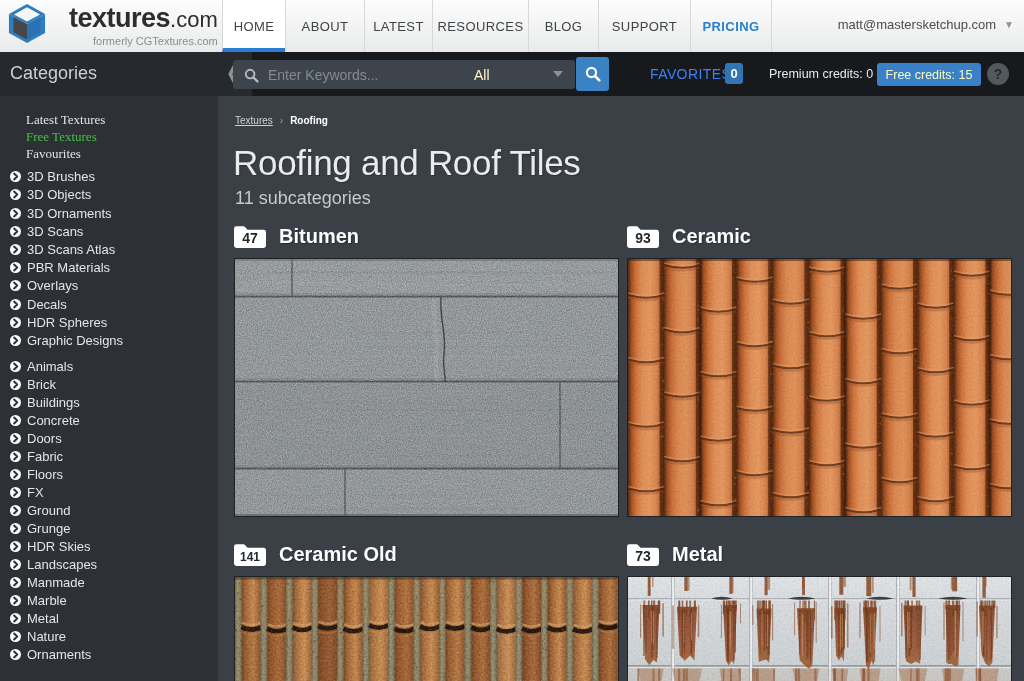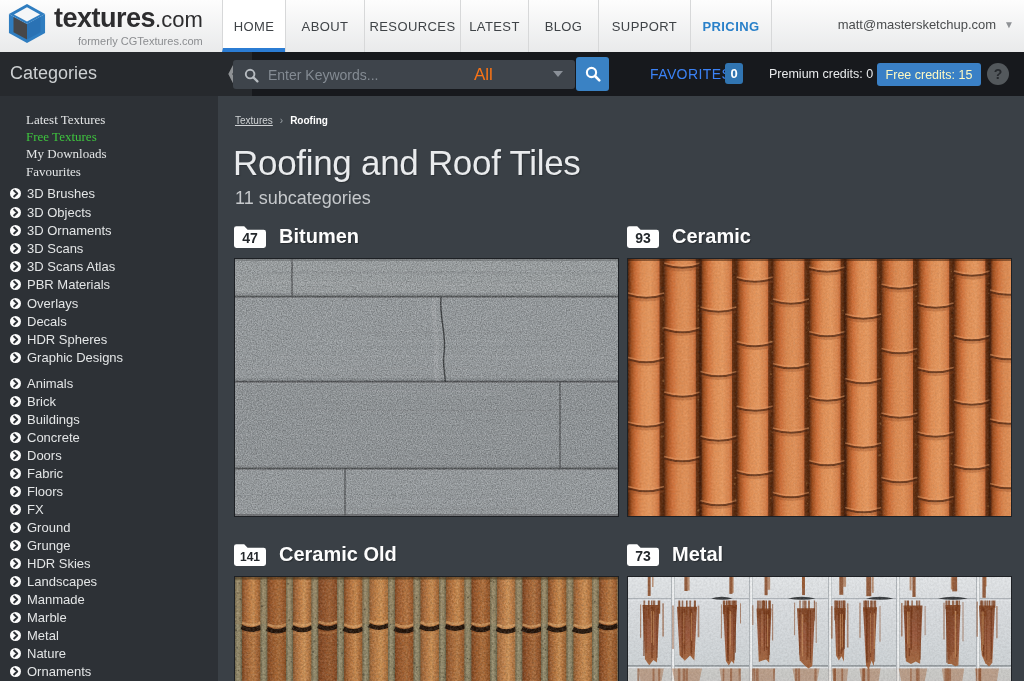--- a/index.html
+++ b/index.html
@@ -1,37 +1,37 @@
 <!DOCTYPE html>
 <html><head><meta charset="utf-8"><title>Textures.com</title>
 <style>
 html,body{margin:0;padding:0;}
 *{box-sizing:border-box;}
 body{width:1024px;height:681px;overflow:hidden;background:#3a4046;font-family:"Liberation Sans",sans-serif;position:relative;}
 .hdr{position:absolute;left:0;top:0;width:1024px;height:52px;background:linear-gradient(#fdfdfd,#e9eaeb);}
 .logo{position:absolute;left:8px;top:3px;display:flex;}
-.logow{margin-left:8px;margin-top:1px;}
+.logow{margin-left:23px;margin-top:1px;}
 .lt{font-size:27px;font-weight:bold;color:#2d2d2f;letter-spacing:-0.5px;line-height:29px;}
 .lt span{font-weight:normal;font-size:22px;letter-spacing:0;}
 .ls{font-size:11px;color:#8b8d90;margin-top:1px;text-align:right;}
 .tabs{position:absolute;left:222px;top:0;height:52px;display:flex;}
 .tab{height:52px;border-left:1px solid #d7d8d9;display:flex;align-items:center;justify-content:center;font-size:13px;color:#3f4347;letter-spacing:0.4px;}
 .tab:last-child{border-right:1px solid #d7d8d9;}
 .tab.active{background:#fff;border-bottom:4px solid #2b7cd3;padding-top:4px;}
 .tab.pricing{color:#2980c9;font-weight:bold;}
 .acct{position:absolute;right:10px;top:0;height:49px;display:flex;align-items:center;font-size:13px;color:#4a4c4e;}
 .acct .dd{color:#8f9296;font-size:10px;margin-left:8px;}
 .tbar{position:absolute;left:0;top:52px;width:1024px;height:44px;background:#17191d;}
 .catbar{position:absolute;left:0;top:0;width:252px;height:44px;background:#26292d;}
 .catbar .cap{position:absolute;left:10px;top:11px;font-size:18px;font-weight:300;color:#cdd0d2;}
 .catbar .chev{position:absolute;right:11px;top:9px;font-size:19px;font-weight:bold;color:#8f9295;transform:scaleX(0.8);}
 .srch{position:absolute;left:233px;top:8px;width:342px;height:29px;background:#3e444b;border-radius:3px;display:flex;align-items:center;}
 .srch .mag{margin:2px 0 0 11px;flex:none;}
 .srch .ph{margin-left:9px;font-size:14px;color:#848b93;}
-.srch .all{position:absolute;left:227px;width:115px;top:0;height:29px;display:flex;align-items:center;font-size:17px;color:#f97316;padding-left:14px;}
+.srch .all{position:absolute;left:227px;width:115px;top:0;height:29px;display:flex;align-items:center;font-size:14px;color:#fef9c3;padding-left:14px;}
 .srch .arr{position:absolute;right:12px;top:11px;width:0;height:0;border-left:5px solid transparent;border-right:5px solid transparent;border-top:6px solid #8a9098;}
 .sbtn{position:absolute;left:576px;top:5px;width:33px;height:34px;background:#3a82c4;border-radius:3px;display:flex;align-items:center;justify-content:center;}
 .fav{position:absolute;left:650px;top:0;height:44px;display:flex;align-items:center;font-size:14px;color:#3b82f6;letter-spacing:0.4px;}
 .bdg{position:absolute;left:725px;top:11px;width:18px;height:21px;background:#3175b2;color:#fff;font-size:13px;font-weight:bold;border-radius:3px;display:flex;align-items:center;justify-content:center;}
 .prem{position:absolute;left:769px;top:0;height:44px;display:flex;align-items:center;font-size:12.5px;color:#e8eaec;}
 .fcred{position:absolute;left:877px;top:11px;width:104px;height:23px;background:#3a80c6;border-radius:3px;color:#fef9c3;font-size:12.5px;display:flex;align-items:center;justify-content:center;}
 .qm{position:absolute;left:987px;top:11px;width:22px;height:22px;background:#53585c;border-radius:50%;color:#26292d;font-size:14px;font-weight:bold;display:flex;align-items:center;justify-content:center;}
 .sbar{position:absolute;left:0;top:96px;width:218px;height:585px;background:#2d3136;}
 .sbar ul{list-style:none;margin:0;padding:0;}
 .sbar li{display:flex;align-items:center;padding-left:26px;font-size:13px;color:#e3e5e6;}
@@ -68,22 +68,22 @@
         <path d="M34.2 14.6 L20 22.4 L20 38.4 L34.2 30.6 Z" fill="#2a72b4"></path>
       </svg>
       <div class="logow">
         <div class="lt">textures<span>.com</span></div>
         <div class="ls">formerly CGTextures.com</div>
       </div>
     </div>
   <div class="tabs">
       <div class="tab active" style="width:63px">HOME</div>
       <div class="tab " style="width:79px">ABOUT</div>
+      <div class="tab " style="width:68px">LATEST</div>
       <div class="tab " style="width:96px">RESOURCES</div>
-      <div class="tab " style="width:68px">LATEST</div>
       <div class="tab " style="width:70px">BLOG</div>
       <div class="tab " style="width:92px">SUPPORT</div>
       <div class="tab pricing" style="width:82px">PRICING</div>
     </div>
   <div class="acct">matt@mastersketchup.com<span class="dd">▼</span></div>
 </div>
 <div class="tbar">
   <div class="catbar">
       <div class="cap">Categories</div>
       <div class="chev">❮</div>
@@ -105,21 +105,20 @@
   <div class="fav">FAVORITES</div>
   <div class="bdg">0</div>
   <div class="prem">Premium credits: 0</div>
   <div class="fcred">Free credits: 15</div>
   <div class="qm">?</div>
 </div>
 <div class="sbar">
   <ul class="g1">
       <li class="">Latest Textures</li>
       <li class="free">Free Textures</li>
-      <li class="">My Downloads</li>
       <li class="">Favourites</li>
     </ul>
   <ul class="g2">
       <li>
         <svg class="circ" width="11" height="11" viewBox="0 0 11 11">
           <circle cx="5.5" cy="5.5" r="5.5" fill="#fcfcfc"></circle>
           <path d="M4.1 2.6 L7.2 5.5 L4.1 8.4" stroke="#2d3136" stroke-width="2" fill="none" stroke-linecap="round" stroke-linejoin="round"></path>
         </svg>
         <span>3D Brushes</span>
       </li>

